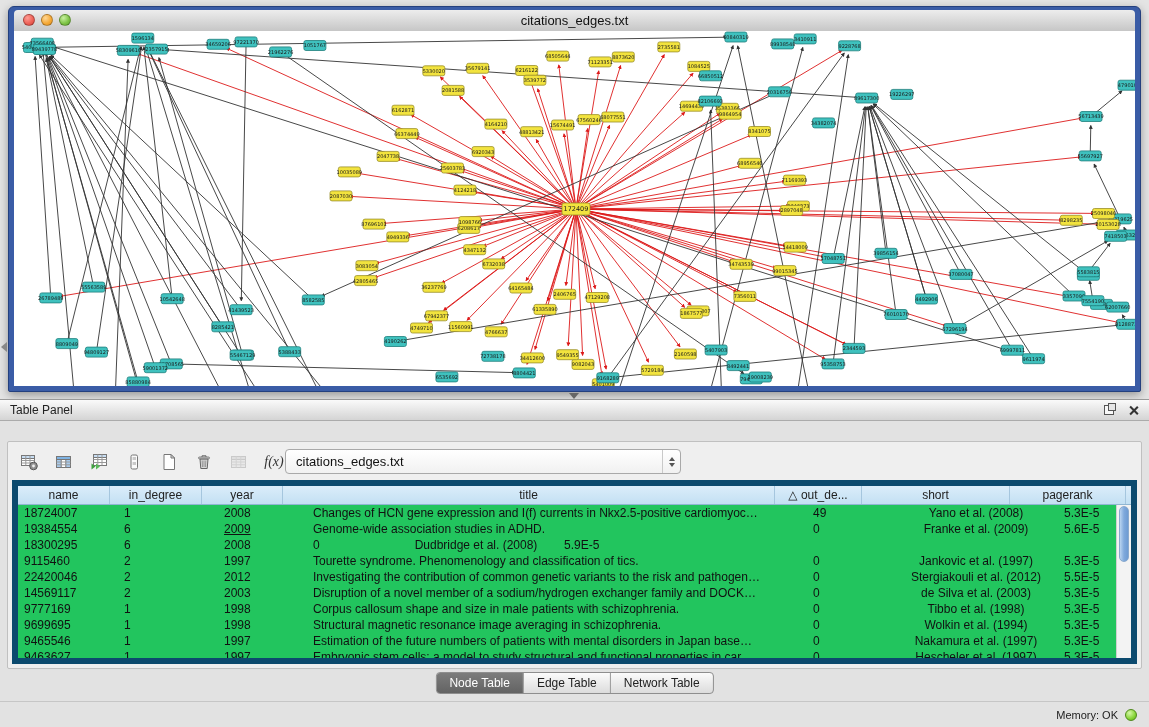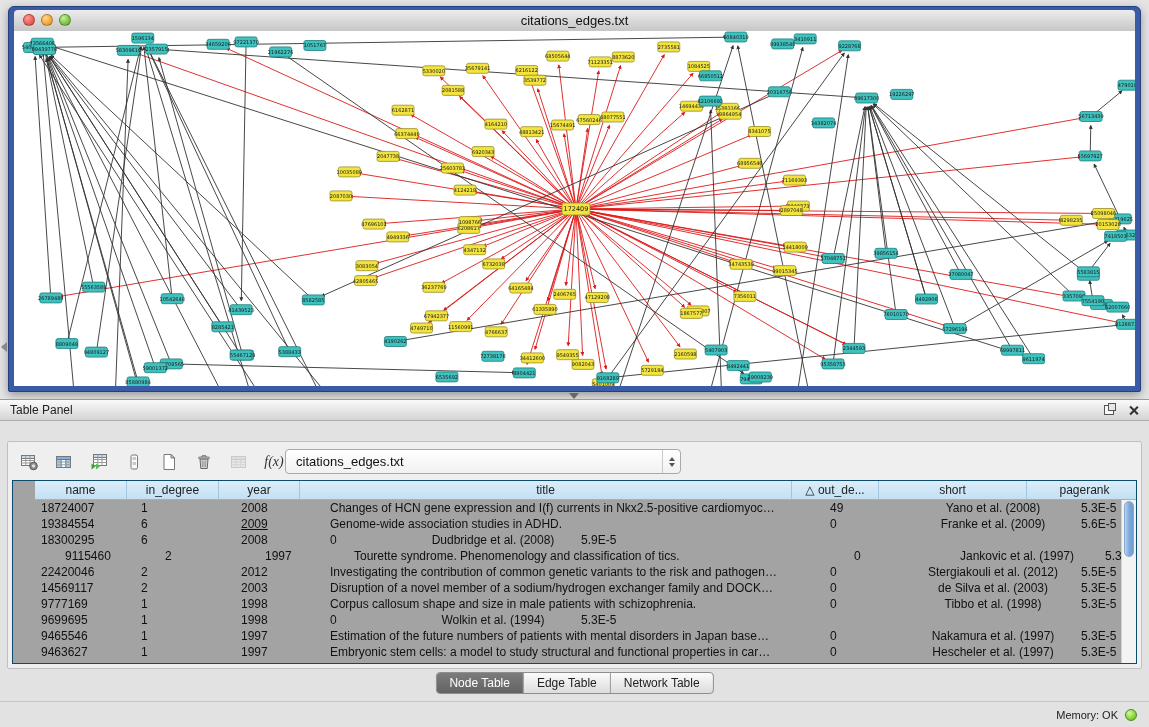--- a/index.html
+++ b/index.html
@@ -48,21 +48,21 @@
 
   .combo { position:absolute; left:277px; top:7px; width:396px; height:25px;
     background:linear-gradient(#FFFFFF,#F1F1F1); border:1px solid #A9A9A9; border-radius:4px;
     display:flex; align-items:center; font-size:13px; color:#111; padding-left:10px; }
   .combo-arrows { margin-left:auto; width:18px; height:100%; border-left:1px solid #C9C9C9;
     display:flex; flex-direction:column; align-items:center; justify-content:center; gap:2px; }
   .arr-up   { width:0; height:0; border-left:3.5px solid transparent; border-right:3.5px solid transparent; border-bottom:4.5px solid #555; }
   .arr-down { width:0; height:0; border-left:3.5px solid transparent; border-right:3.5px solid transparent; border-top:4.5px solid #555; }
 
   .table-wrap { position:absolute; top:38px; left:4px; right:4px; bottom:4px;
-    background:#a3a3a3; border:1px solid #0c4a6e; overflow:hidden;padding-left:22px; }
+    background:#22c55e; border:6px solid #0c4a6e; overflow:hidden; }
   .thead { display:flex; height:19px; background:linear-gradient(#DBEDFA,#C3E0F3); border-bottom:1px solid #8FB6D2; }
   .th { border-right:1px solid #A5C6DE; font-size:12px; text-align:center; line-height:18px;
     color:#222; overflow:hidden; white-space:nowrap; flex:0 0 auto; }
   .tr { display:flex; height:16px;gap:8px; }
   .td { font-size:12px; line-height:16px; padding-left:6px; white-space:nowrap; overflow:hidden; color:#111; flex:0 0 auto; }
   .td.center { text-align:center; padding-left:0; }
   .vscroll { position:absolute; top:19px; right:0; bottom:0; width:15px; background:#F3F3F3; border-left:1px solid #D0D0D0; }
   .thumb { position:absolute; top:1px; left:2px; width:10px; height:56px; border-radius:6px;
     background:linear-gradient(90deg,#B9D4F0,#7FA9DC 50%,#6E9BD2); border:1px solid #89A9CE; }
 
@@ -879,21 +879,21 @@
             </div>
             <div class="tr">
               <div class="td" style="width: 92px;">18300295</div>
               <div class="td" style="width: 92px;">6</div>
               <div class="td" style="width: 81px;">2008</div>
               <div class="td" style="width: 87px;">0</div>
               <div class="td center" style="width: 148px;">Dudbridge et al. (2008)</div>
               <div class="td" style="width: 116px;">5.9E-5</div>
             </div>
             <div class="tr">
-              <div class="td" style="width: 92px; margin-left: 24px;">9115460</div>
+              <div class="td" style="width: 92px;">9115460</div>
               <div class="td" style="width: 92px;">2</div>
               <div class="td" style="width: 81px;">1997</div>
               <div class="td" style="width: 492px;">Tourette syndrome. Phenomenology and classification of tics.</div>
               <div class="td" style="width: 87px;">0</div>
               <div class="td center" style="width: 148px;">Jankovic et al. (1997)</div>
               <div class="td" style="width: 116px;">5.3E-5</div>
             </div>
             <div class="tr">
               <div class="td" style="width: 92px;">22420046</div>
               <div class="td" style="width: 92px;">2</div>
@@ -918,20 +918,21 @@
               <div class="td" style="width: 81px;">1998</div>
               <div class="td" style="width: 492px;">Corpus callosum shape and size in male patients with schizophrenia.</div>
               <div class="td" style="width: 87px;">0</div>
               <div class="td center" style="width: 148px;">Tibbo et al. (1998)</div>
               <div class="td" style="width: 116px;">5.3E-5</div>
             </div>
             <div class="tr">
               <div class="td" style="width: 92px;">9699695</div>
               <div class="td" style="width: 92px;">1</div>
               <div class="td" style="width: 81px;">1998</div>
+              <div class="td" style="width: 492px;">Structural magnetic resonance image averaging in schizophrenia.</div>
               <div class="td" style="width: 87px;">0</div>
               <div class="td center" style="width: 148px;">Wolkin et al. (1994)</div>
               <div class="td" style="width: 116px;">5.3E-5</div>
             </div>
             <div class="tr">
               <div class="td" style="width: 92px;">9465546</div>
               <div class="td" style="width: 92px;">1</div>
               <div class="td" style="width: 81px;">1997</div>
               <div class="td" style="width: 492px;">Estimation of the future numbers of patients with mental disorders in Japan base…</div>
               <div class="td" style="width: 87px;">0</div>

